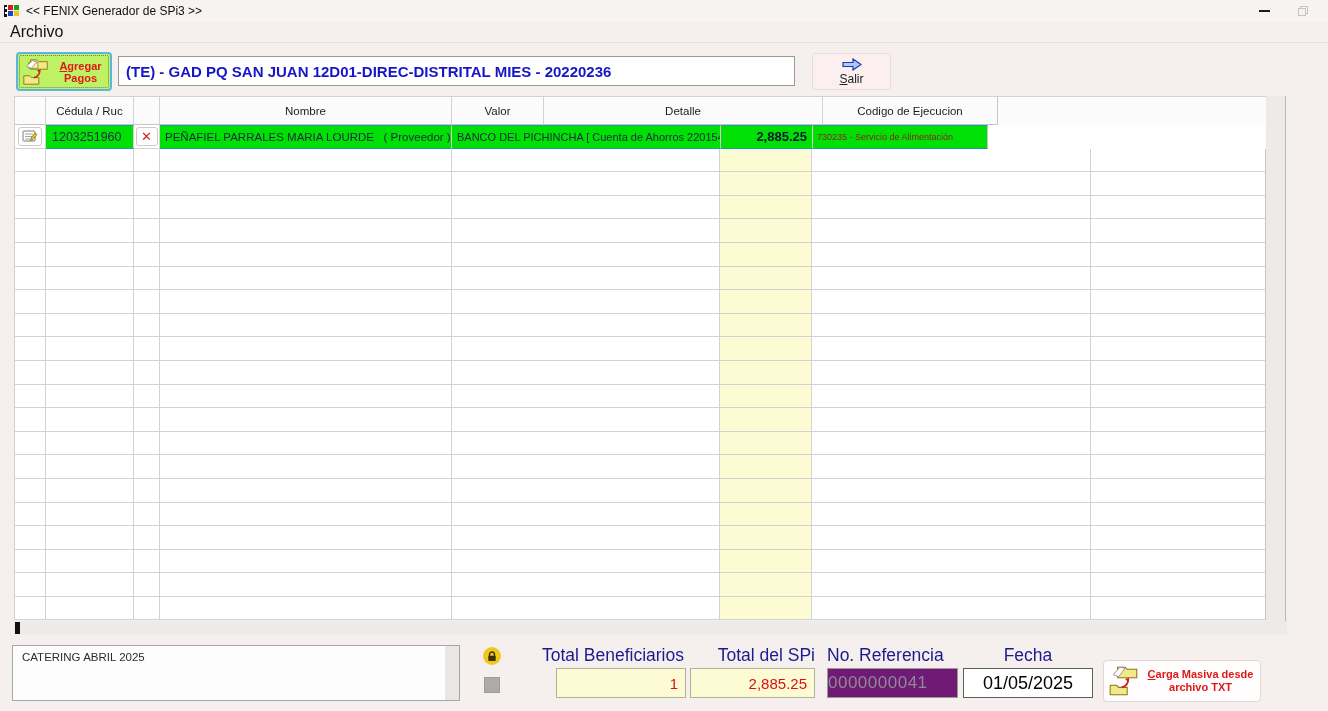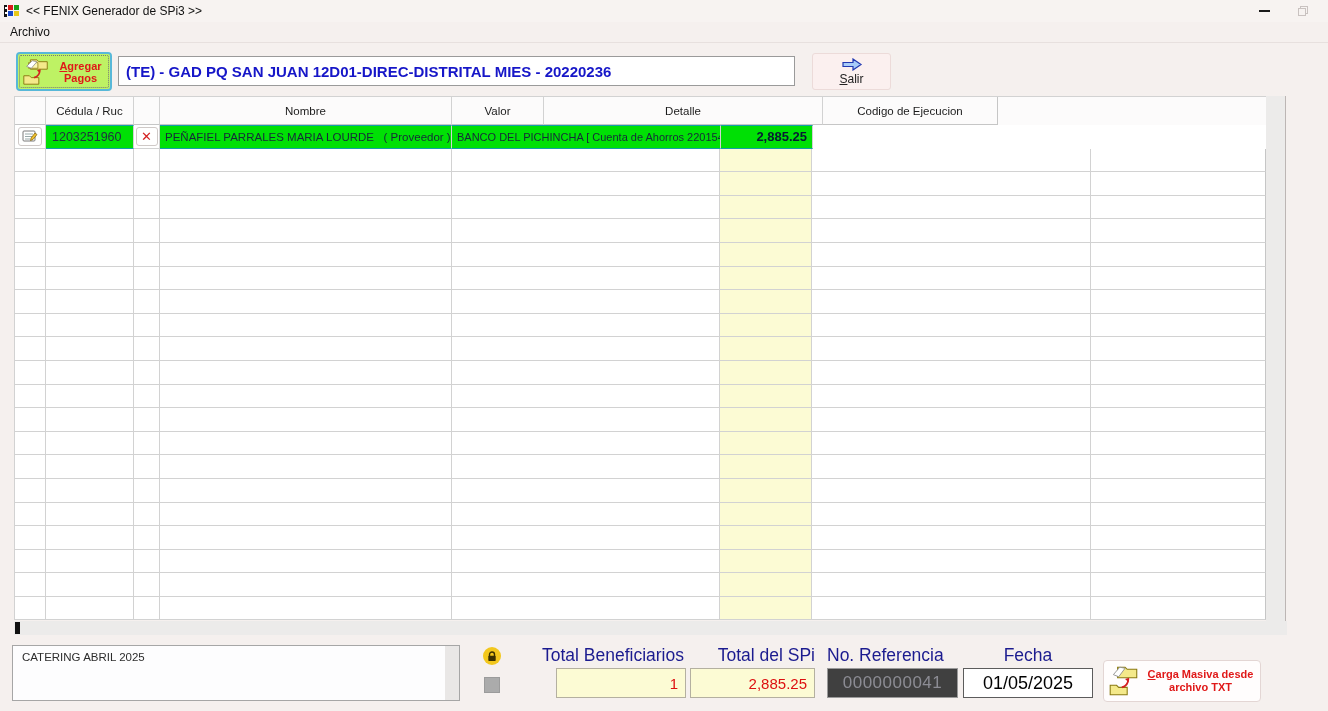--- a/index.html
+++ b/index.html
@@ -11,21 +11,21 @@
   .app-icon { width:16px; height:16px; margin-left:4px; }
   .title-text { font-size:12px; color:#111; margin-left:6px; }
   .win-btns { position:absolute; right:20px; top:0; height:22px; display:flex; align-items:center; gap:28px; }
   .min-glyph { width:11px; height:0; border-top:2px solid #1a1a1a; }
   .restore-glyph { position:relative; width:10px; height:10px; }
   .restore-glyph .r1 { position:absolute; left:2px; top:0; width:8px; height:8px; border:1px solid #c9c2c0; }
   .restore-glyph .r2 { position:absolute; left:0; top:2px; width:8px; height:8px; border:1px solid #c9c2c0; background:#f7f3f1; }
 
   
   .menubar { position:absolute; left:0; top:22px; width:1328px; height:21px; background:#f5f0ee; border-bottom:1px solid #e7e0de; display:flex; align-items:center; }
-  .menu-item { font-size:12px; color:#111; padding:0 10px; height:100%; display:flex; align-items:center; }
+  .menu-item { font-size:16px; color:#111; padding:0 10px; height:100%; display:flex; align-items:center; }
 
   
   .btn-agregar { position:absolute; left:16px; top:52px; width:96px; height:39px; background:#bef264; border:2px solid #58b8d8; border-radius:4px; display:flex; align-items:center; cursor:pointer; }
   .btn-agregar .inner { position:absolute; inset:1px; border:1px dotted #777; border-radius:2px; }
   .btn-agregar .txt { font-size:11px; font-weight:bold; color:#e01818; line-height:12px; text-align:center; flex:1; }
   .folder-ico { width:30px; height:30px; margin-left:3px; flex:0 0 auto; }
 
   .desc-field { position:absolute; left:118px; top:56px; width:677px; height:30px; background:#fff; border:1px solid #9a9a9a; display:flex; align-items:center; }
   .desc-field span { font-size:15px; font-weight:bold; color:#1616c8; padding-left:7px; white-space:nowrap; }
 
@@ -62,21 +62,21 @@
   .nota { position:absolute; left:12px; top:645px; width:448px; height:56px; background:#fdfdfe; border:1px solid #a6a6a6; font-size:11.5px; color:#2d2d2d; padding:5px 20px 0 9px; resize:none; outline:none; font-family:inherit; }
   .nota-sb { position:absolute; left:445px; top:646px; width:14px; height:54px; background:#e9e7e6; }
 
   .lock-badge { position:absolute; left:483px; top:647px; width:18px; height:18px; background:#f2c71d; border-radius:50%; display:flex; align-items:center; justify-content:center; }
   .gray-square { position:absolute; left:484px; top:677px; width:16px; height:16px; background:#ababab; border:1px solid #9b9b9b; }
 
   .flabel { position:absolute; top:645px; font-size:17.5px; color:#1b1b8f; white-space:nowrap; }
   .fbox { position:absolute; top:668px; height:30px; display:flex; align-items:center; }
   .ybox { background:#fcfbd4; border:1px solid #b4b0a0; justify-content:flex-end; }
   .ybox span { font-size:15px; color:#dd1010; padding-right:7px; }
-  .refbox { background:#404040; border:1px solid #9a9a9a; justify-content:center; }
+  .refbox { background:#701a75; border:1px solid #9a9a9a; }
   .refbox span { font-size:17px; color:#8c8c94; letter-spacing:.5px; }
   .fechabox { background:#fff; border:1px solid #5c5c5c; justify-content:center; }
   .fechabox span { font-size:18px; color:#000; }
 
   .btn-carga { position:absolute; left:1103px; top:660px; width:158px; height:42px; background:#fffdfd; border:1px solid #e3d6d4; border-radius:4px; display:flex; align-items:center; cursor:pointer; }
   .btn-carga .txt { flex:1; font-size:11px; font-weight:bold; color:#e01818; line-height:13px; text-align:center; }
 
   u { text-decoration:underline; }
 </style>
 </head>
@@ -168,20 +168,23 @@
     </div>
     <div class="cell c3 green cell-nombre">
         <span>PEÑAFIEL PARRALES MARIA LOURDE   ( Proveedor )</span>
       </div>
     <div class="cell c4 green cell-banco">
         <span>BANCO DEL PICHINCHA [ Cuenta de Ahorros 2201549983 ]</span>
       </div>
     <div class="cell c5 green cell-valor">
         <span>2,885.25</span>
       </div>
+    <div class="cell c7 green cell-codigo">
+        <span>730235 - Servicio de Alimentación</span>
+      </div>
   </div>
 
   <div>
     <div class="grow">
       <div class="cell c0"></div>
       <div class="cell c1"></div>
       <div class="cell c2"></div>
       <div class="cell c3"></div>
       <div class="cell c4"></div>
       <div class="cell c5 vcol"></div>

